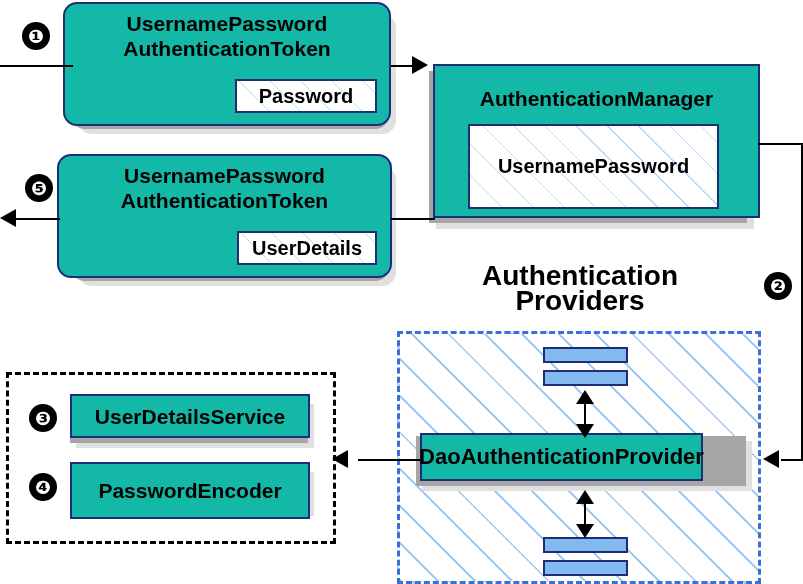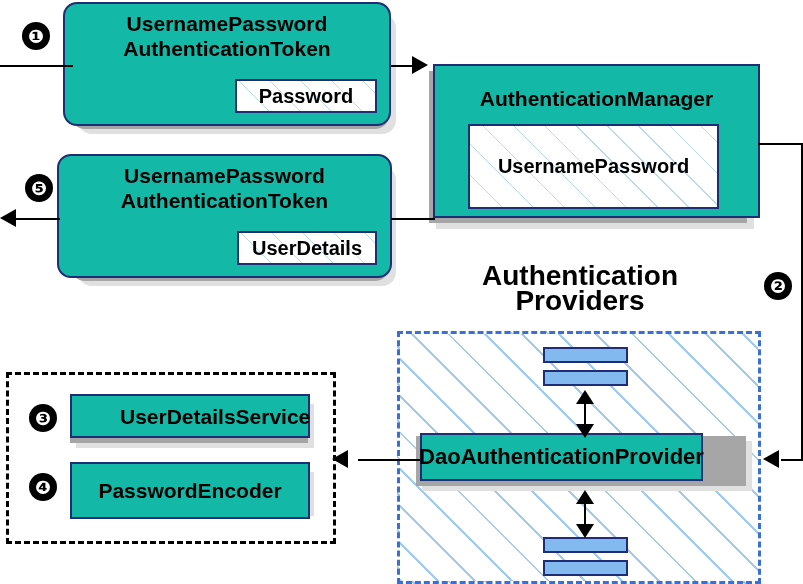--- a/index.html
+++ b/index.html
@@ -244,21 +244,21 @@
   <div class="line-h" style="left:358px; top:459px; width:62px;"></div>
   <div class="arrow arrow-left" style="left:332px; top:450px;"></div>
 
   <div class="dashed-black" style="left:6px; top:372px; width:330px; height:172px;"></div>
 
   <div class="badge" style="left:29px; top:404px;">❸</div>
 
   <div class="shadow2" style="left:76px; top:404px; width:238px; height:44px;"></div>
   <div class="shadow1" style="left:70px; top:399px; width:238px; height:44px;"></div>
 
-  <div class="node" style="left:70px; top:394px; width:240px; height:44px; display:flex; align-items:center; padding-left:48px;">
+  <div class="node" style="left:70px; top:394px; width:240px; height:44px; display:flex; align-items:center; justify-content:center;">
     <div class="node-title" style="font-size:21px; line-height:25px;">UserDetailsService</div>
   </div>
 
   <div class="badge" style="left:29px; top:473px;">❹</div>
 
   <div class="shadow2" style="left:76px; top:472px; width:238px; height:44px;"></div>
   <div class="shadow1" style="left:70px; top:467px; width:238px; height:44px;"></div>
 
   <div class="node" style="left:70px; top:462px; width:240px; height:57px; display:flex; align-items:center; justify-content:center;">
     <div class="node-title" style="font-size:21px; line-height:25px;">PasswordEncoder</div>

